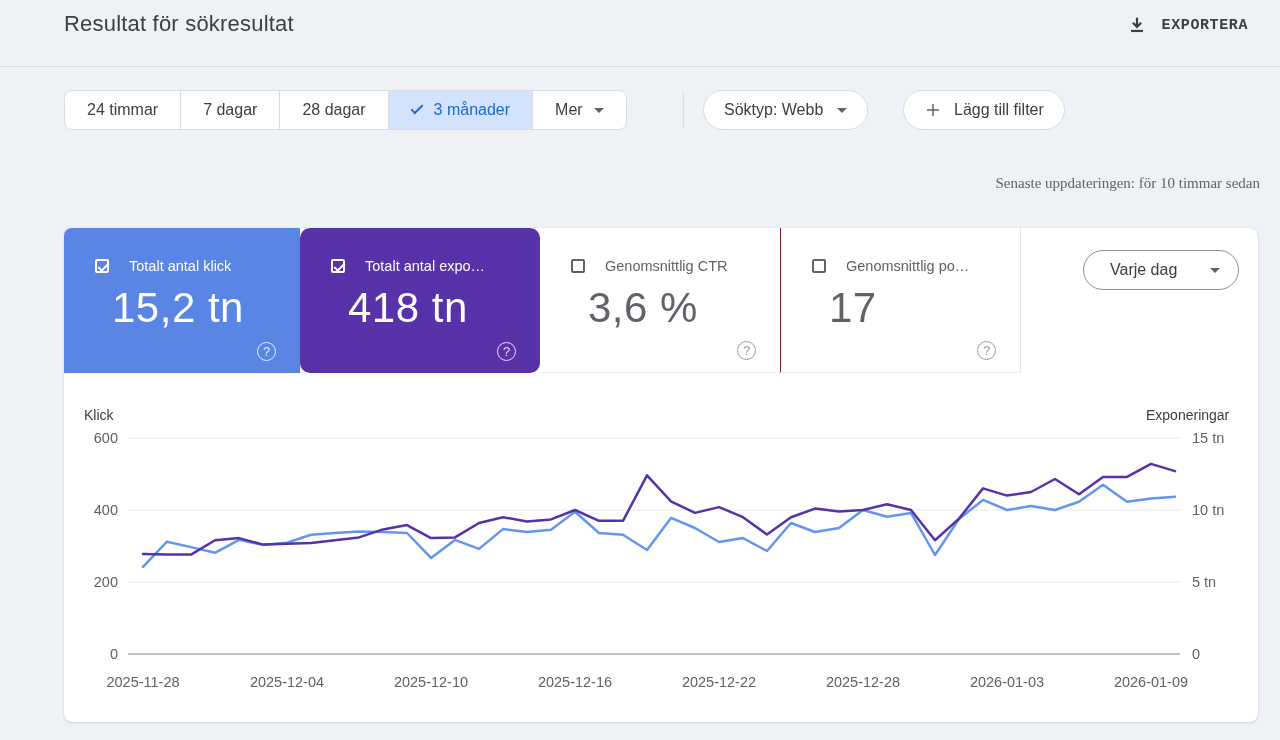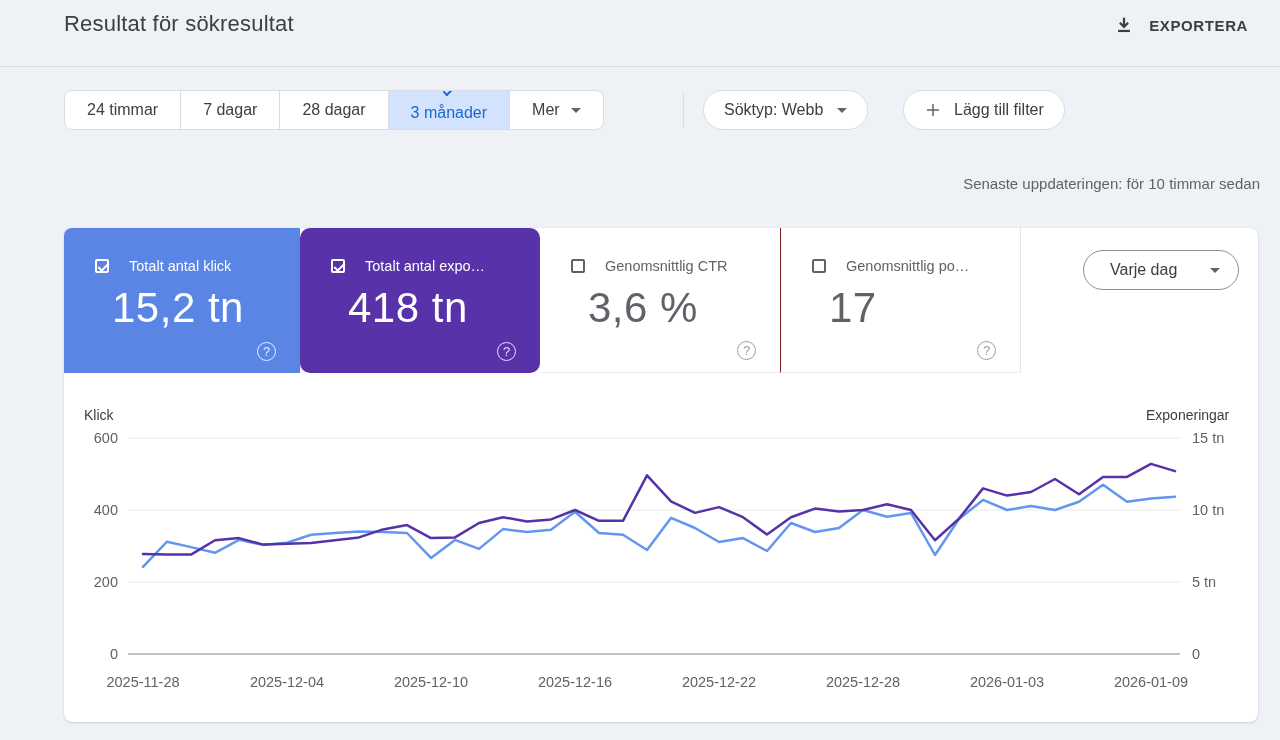--- a/index.html
+++ b/index.html
@@ -3,43 +3,43 @@
 <meta charset="utf-8">
 <style>
   * { margin:0; padding:0; box-sizing:border-box; }
   html,body { width:1280px; height:740px; }
   body { font-family:"Liberation Sans", sans-serif; }
   .page { position:relative; width:1280px; height:740px; background:#eef1f5; overflow:hidden; }
 
   
   .page-title { position:absolute; left:64px; top:11px; font-size:22px; font-weight:400; color:#3c4043; letter-spacing:.2px; }
   .export-btn { position:absolute; right:28px; top:8px; display:flex; align-items:center; gap:14px;
-    background:none; border:none; cursor:pointer; font-family:Liberation Sans, sans-serif;
+    background:none; border:none; cursor:pointer; font-family:Liberation Mono, monospace;
     font-size:15px; font-weight:bold; color:#3c4043; letter-spacing:.6px; padding:6px 4px; }
   .header-divider { position:absolute; top:66px; left:0; width:1280px; height:1px; background:#dadce0; }
 
   
   .range-group { position:absolute; left:64px; top:90px; height:40px; display:flex;
     background:#fff; border:1px solid #dadce0; border-radius:8px; overflow:hidden; }
   .seg { border:none; background:transparent; font-family:inherit; font-size:16px; color:#3c4043;
     padding:0 22px; height:100%; cursor:pointer; display:flex; align-items:center; gap:11px; }
   .seg + .seg { border-left:1px solid #dadce0; }
-  .seg.selected { background:#d3e3fd; color:#1967d2;flex-direction:column; }
+  .seg.selected { background:#d3e3fd; color:#1967d2; }
   .seg-check { display:inline-block; width:12px; height:6px; border-left:2px solid #1967d2;
     border-bottom:2px solid #1967d2; transform:rotate(-45deg); margin-top:-4px; }
   .caret { width:0; height:0; border-left:5px solid transparent; border-right:5px solid transparent;
     border-top:5px solid #5f6368; display:inline-block; }
   .v-divider { position:absolute; left:683px; top:92px; width:1px; height:36px; background:#dadce0; }
   .pill { position:absolute; top:90px; height:40px; background:#fff; border:1px solid #dadce0;
     border-radius:20px; font-family:inherit; font-size:16px; color:#3c4043; cursor:pointer;
     display:flex; align-items:center; gap:14px; padding:0 20px; }
   .pill.search-type { left:703px; }
   .pill.add-filter { left:903px; gap:12px; }
 
-  .updated { position:absolute; top:175px; right:20px; font-size:15px; color:#5f6368; }
+  .updated { position:absolute; top:175px; right:20px; font-size:15px; color:#5f6368;font-family:Liberation Serif, serif; }
 
   
   .panel { position:absolute; left:64px; top:228px; width:1194px; height:494px; background:#fff;
     border-radius:8px; box-shadow:0 1px 2px rgba(60,64,67,.15), 0 0 1px rgba(60,64,67,.25); }
 
   
   .tile { position:absolute; top:0; height:145px; cursor:pointer; background:#fff; }
   #tile-0 { left:0; width:236px; border-top-left-radius:8px; }
   #tile-1 { left:236px; width:240px;border-radius:10px; }
   #tile-2 { left:476px; width:241px; border-right:1px solid #7f1d1d; border-bottom:1px solid #eceef1; }

